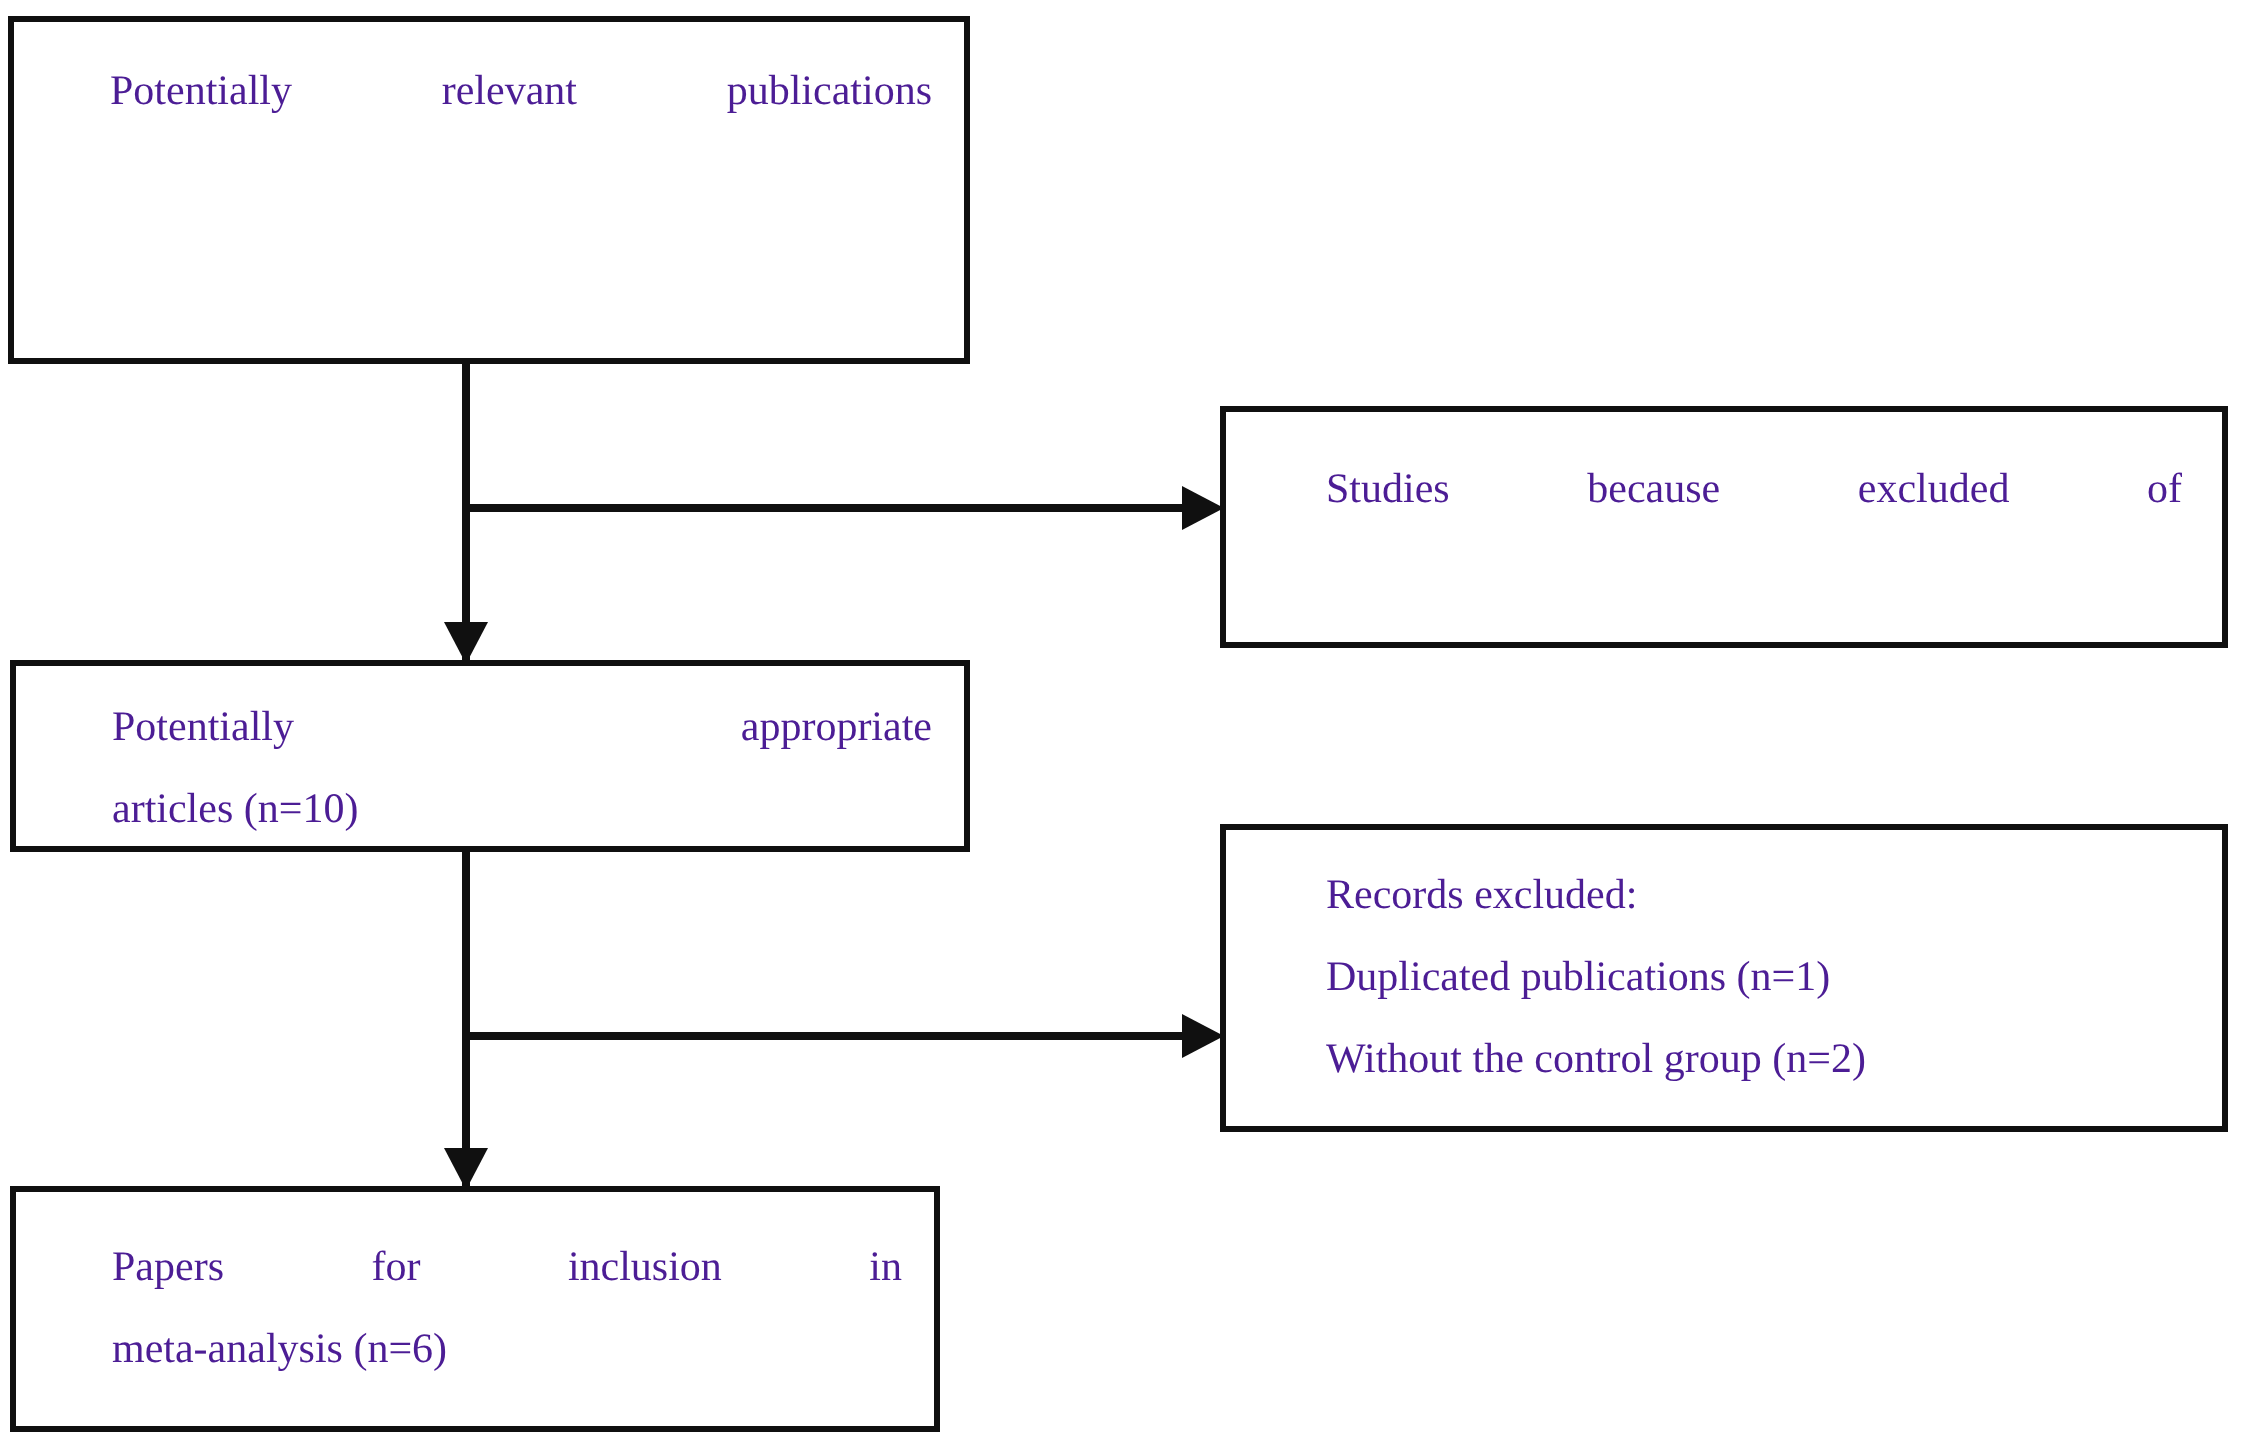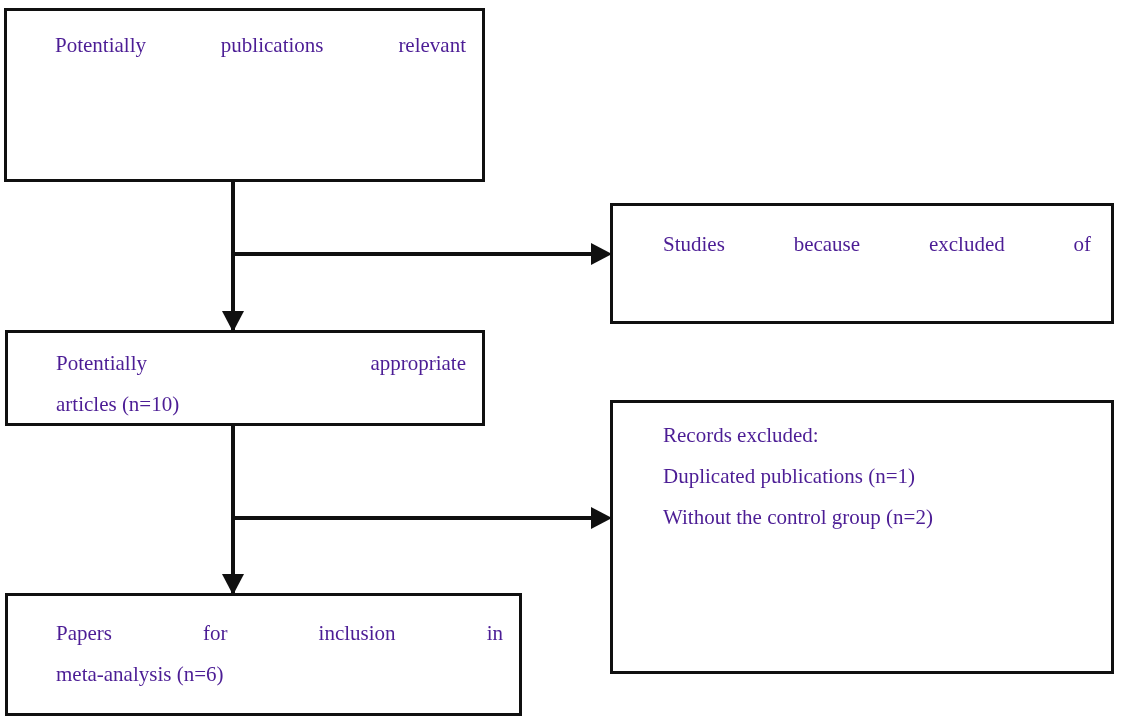--- a/index.html
+++ b/index.html
@@ -48,23 +48,23 @@
     justify-content: space-between;
     white-space: nowrap;
   }
   .jline.last {
     justify-content: flex-start;
   }
 
   
   #box-identified   { left: 4px;   top: 8px;   width: 481px; height: 174px; }
   #box-appropriate  { left: 5px;   top: 330px; width: 480px; height: 96px;  }
-  #box-selected     { left: 5px;   top: 593px; width: 517px; height: 123px; }
+  #box-selected     { left: 5px;   top: 593px; width: 465px; height: 123px; }
   #box-irrelevance  { left: 610px; top: 203px; width: 504px; height: 121px; }
-  #box-records      { left: 610px; top: 400px; width: 504px; height: 274px; }
+  #box-records      { left: 610px; top: 412px; width: 504px; height: 154px; }
 
   #box-identified .node-text  { top: 14px; }
   #box-appropriate .node-text { top: 10px; }
   #box-selected .node-text    { top: 17px; }
   #box-irrelevance .node-text { top: 18px; left: 24px; right: 20px; }
   #box-records .node-text     { top: 12px; left: 24px; right: 20px; }
 
   
   .conn {
     position: absolute;
@@ -105,22 +105,22 @@
 </style>
 </head>
 <body>
 
 <div id="page">
 
   <div class="node" id="box-identified">
     <div class="node-text">
       <span class="jline">
         <span>Potentially</span>
+        <span>relevant</span>
         <span>publications</span>
-        <span>relevant</span>
       </span>
     </div>
   </div>
 
   <div class="node" id="box-irrelevance">
     <div class="node-text">
       <span class="jline">
         <span>Studies</span>
         <span>because</span>
         <span>excluded</span>

